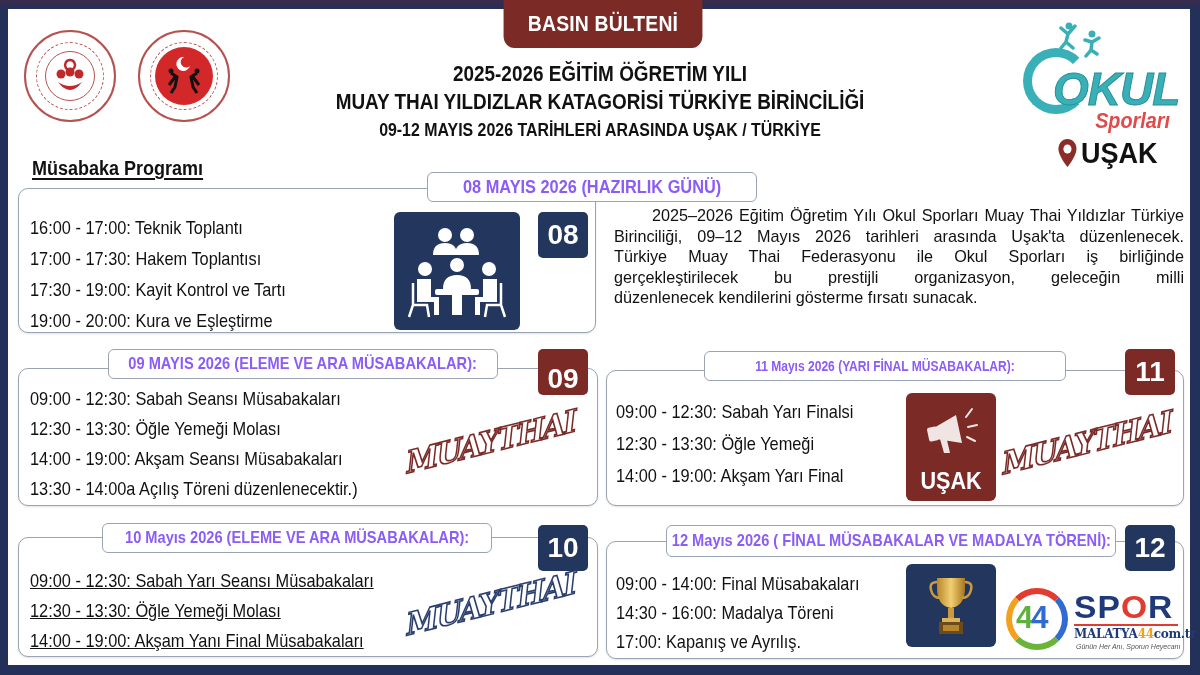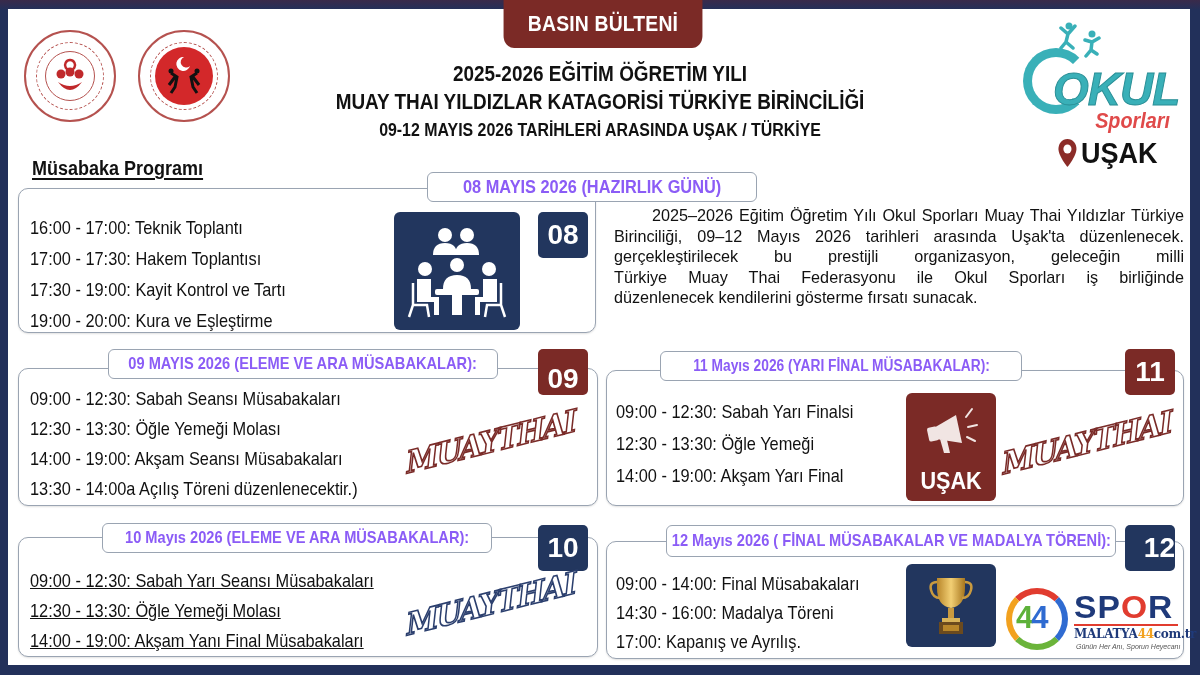--- a/index.html
+++ b/index.html
@@ -241,22 +241,22 @@
     </g>
   </svg>
 </div>
 <div class="day-badge navy" style="left:538px; top:212px;">
   <span>08</span>
 </div>
 
 <div class="para">
   <span style="text-align-last:justify;margin-left:38px;">2025–2026 Eğitim Öğretim Yılı Okul Sporları Muay Thai Yıldızlar Türkiye</span>
   <span style="text-align-last:justify;">Birinciliği, 09–12 Mayıs 2026 tarihleri arasında Uşak'ta düzenlenecek.</span>
+  <span style="text-align-last:justify;">Türkiye Muay Thai Federasyonu ile Okul Sporları iş birliğinde</span>
   <span style="text-align-last:justify;">gerçekleştirilecek bu prestijli organizasyon, geleceğin milli</span>
-  <span style="text-align-last:justify;">Türkiye Muay Thai Federasyonu ile Okul Sporları iş birliğinde</span>
   <span>düzenlenecek kendilerini gösterme fırsatı sunacak.</span>
 </div>
 
 <div class="card" style="left:18px; top:368px; width:580px; height:138px;"></div>
 <div class="card-label" style="left:108px; top:349px; width:390px; height:30px; font-size:17px;">
   <span>09 MAYIS 2026 (ELEME VE ARA MÜSABAKALAR):</span>
 </div>
 <div class="day-badge maroon" style="left:538px; top:349px;align-items:flex-end;">
   <span>09</span>
 </div>
@@ -276,21 +276,21 @@
   <span>10</span>
 </div>
 <ul class="items" style="left:30px; top:566px;text-decoration:underline;">
   <li style="line-height:30px;">09:00 - 12:30: Sabah Yarı Seansı Müsabakaları</li>
   <li style="line-height:30px;">12:30 - 13:30: Öğle Yemeği Molası</li>
   <li style="line-height:30px;">14:00 - 19:00: Akşam Yanı Final Müsabakaları</li>
 </ul>
 <div class="muay-art blue" style="left:404px; top:586px;">MUAYTHAI</div>
 
 <div class="card" style="left:606px; top:370px; width:578px; height:136px;"></div>
-<div class="card-label" style="left:660px; top:351px; width:362px; height:30px; font-size:16px;">
+<div class="card-label" style="left:704px; top:351px; width:362px; height:30px; font-size:14px;">
   <span>11 Mayıs 2026 (YARI FİNAL MÜSABAKALAR):</span>
 </div>
 <div class="day-badge maroon" style="left:1125px; top:349px;">
   <span>11</span>
 </div>
 <ul class="items" style="left:616px; top:396px;">
   <li style="line-height:32px;">09:00 - 12:30: Sabah Yarı Finalsi</li>
   <li style="line-height:32px;">12:30 - 13:30: Öğle Yemeği</li>
   <li style="line-height:32px;">14:00 - 19:00: Akşam Yarı Final</li>
 </ul>
@@ -306,21 +306,21 @@
     </g>
   </svg>
   <span style="color:#fff; font-weight:bold; font-size:24px; transform:scaleX(0.9);">UŞAK</span>
 </div>
 <div class="muay-art red" style="left:1000px; top:425px;">MUAYTHAI</div>
 
 <div class="card" style="left:606px; top:541px; width:578px; height:118px;"></div>
 <div class="card-label" style="left:666px; top:525px; width:450px; height:32px; font-size:17px;">
   <span>12 Mayıs 2026 ( FİNAL MÜSABAKALAR VE MADALYA TÖRENİ):</span>
 </div>
-<div class="day-badge navy" style="left:1125px; top:525px;justify-content:flex-end;">
+<div class="day-badge navy" style="left:1125px; top:525px;">
   <span>12</span>
 </div>
 <ul class="items" style="left:616px; top:569px;">
   <li style="line-height:29px;">09:00 - 14:00: Final Müsabakaları</li>
   <li style="line-height:29px;">14:30 - 16:00: Madalya Töreni</li>
   <li style="line-height:29px;">17:00: Kapanış ve Ayrılış.</li>
 </ul>
 <div class="icon-box" style="left:906px; top:564px; width:90px; height:83px; background:#22365e;">
   <svg width="46" height="64" viewBox="0 0 46 64">
     <defs>

